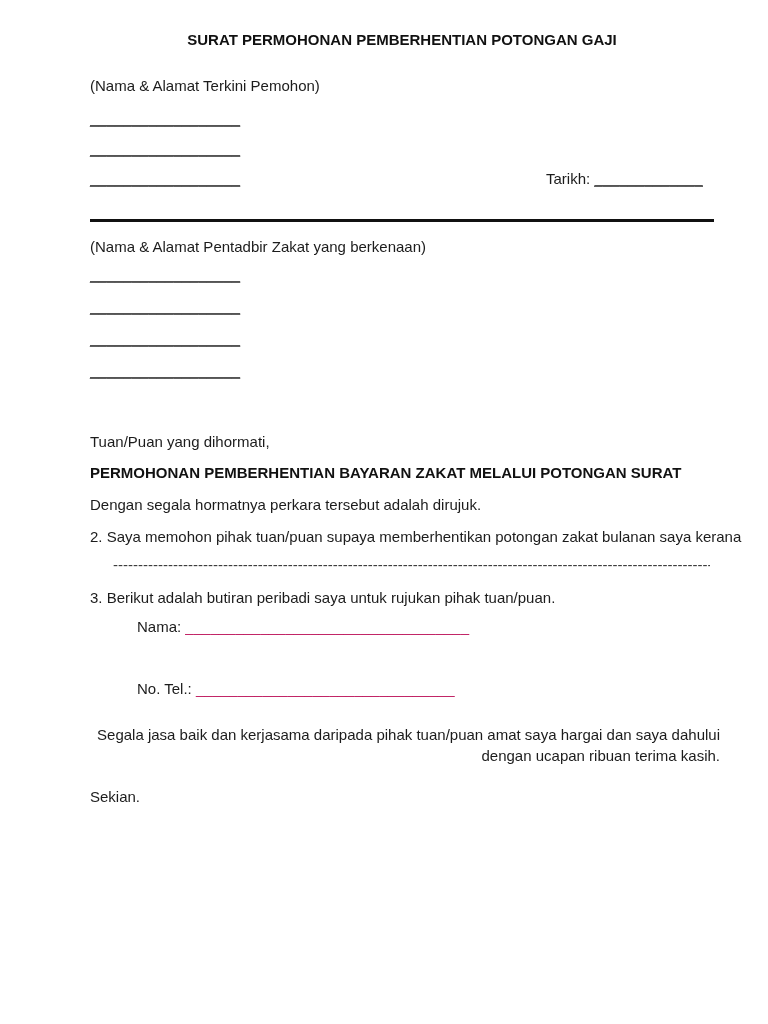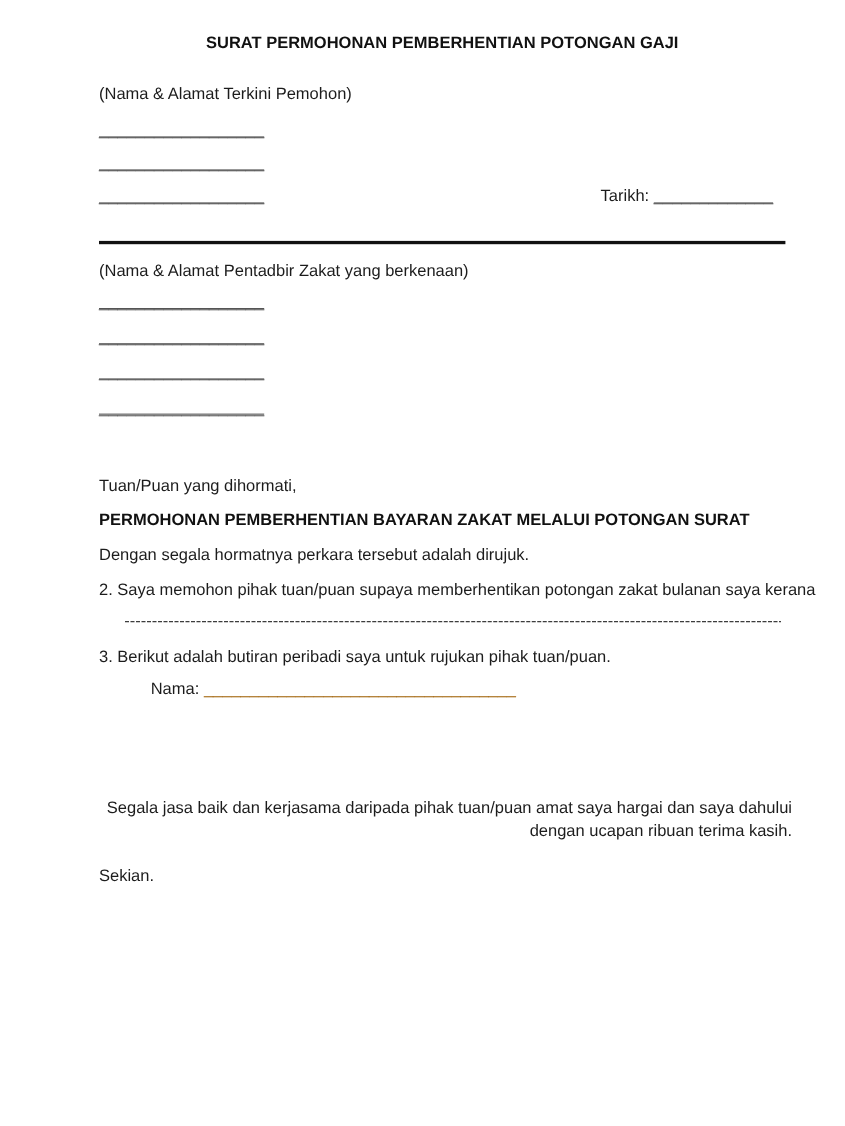--- a/index.html
+++ b/index.html
@@ -39,21 +39,21 @@
     color: #111111;
   }
   .dashes {
     left: 113px;
     top: 556px;
     width: 597px;
     overflow: hidden;
     color: #3d3d3d;
   }
   .field-row { left: 137px; }
-  .field-blank { color: #a16207; }
+  .field-blank { color: #be185d; }
   .closing {
     left: 90px;
     top: 724px;
     width: 630px;
     white-space: normal;
     line-height: 21px;
     text-align: right;
   }
   .sig-dots {
     left: 90px;
@@ -99,20 +99,24 @@
   <div class="abs" style="left:90px; top:528px;">2. Saya memohon pihak tuan/puan supaya memberhentikan potongan zakat bulanan saya kerana</div>
 
   <div class="abs dashes">----------------------------------------------------------------------------------------------------------------------------------</div>
 
   <div class="abs" style="left:90px; top:589px;">3. Berikut adalah butiran peribadi saya untuk rujukan pihak tuan/puan.</div>
 
   <div class="abs field-row" style="top:618px;">
     <span>Nama:</span>
     <span class="field-blank">__________________________________</span>
   </div>
+  <div class="abs field-row" style="top:680px;">
+    <span>No. Tel.:</span>
+    <span class="field-blank">_______________________________</span>
+  </div>
 
   <div class="abs closing">Segala jasa baik dan kerjasama daripada pihak tuan/puan amat saya hargai dan saya dahului dengan ucapan ribuan terima kasih.</div>
 
   <div class="abs" style="left:90px; top:788px;">Sekian.</div>
 
   <div class="abs" style="left:90px; top:833px;">Yang benar,</div>
 
   <div class="abs sig-dots">…………………………</div>
 
 </div>

